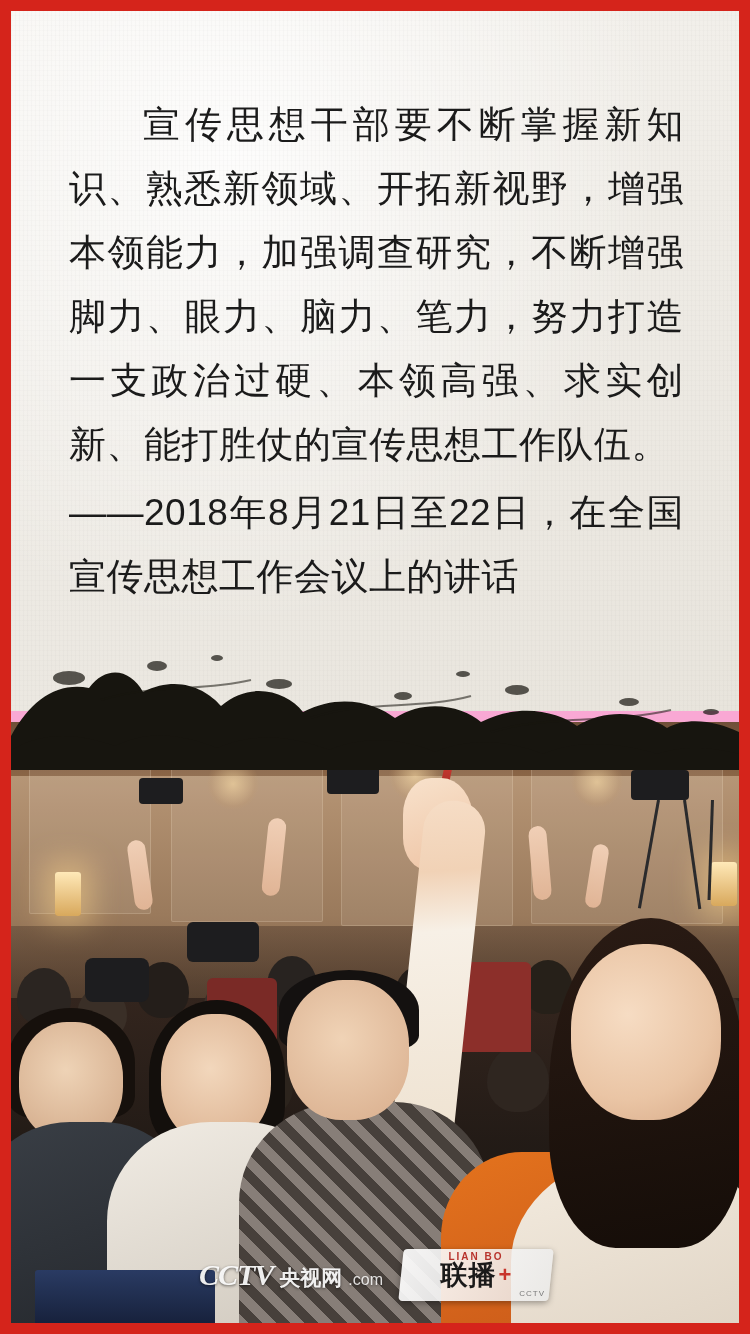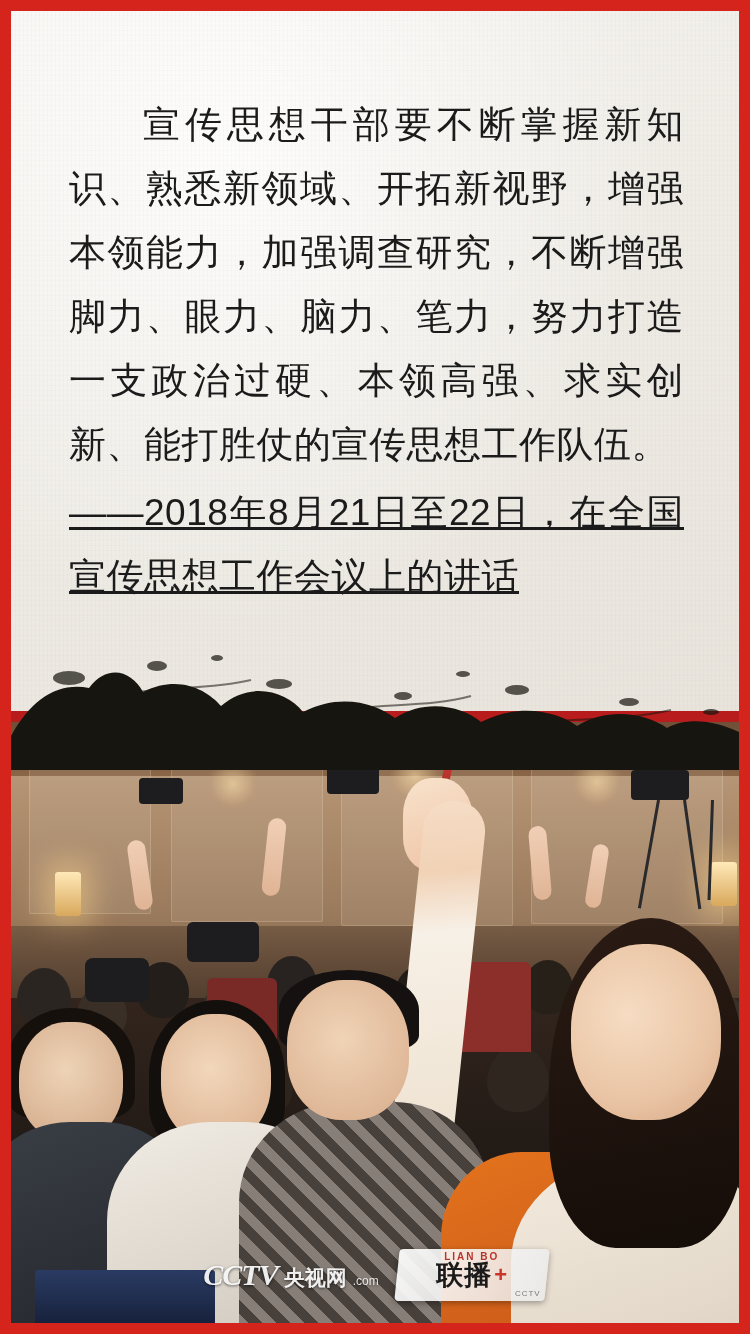--- a/index.html
+++ b/index.html
@@ -8,21 +8,21 @@
     background: #ffffff;
   }
   body {
     font-family: "Liberation Sans", "DejaVu Sans", sans-serif;
   }
   .poster {
     position: relative;
     width: 750px;
     height: 1334px;
     overflow: hidden;
-    background: #b91c1c;
+    background: #f9a8d4;
   }
   
   .red-frame {
     position: absolute;
     left: 0; top: 0;
     width: 750px;
     height: 1334px;
     box-sizing: border-box;
     border: 11px solid #d5241b;
     z-index: 6;
@@ -62,21 +62,20 @@
     font-weight: 500;
     text-align: justify;
   }
   .quote-body {
     text-indent: 74px;
     margin: 0;
   }
   .quote-source {
     margin: 4px 0 0 0;
     text-indent: 0;
-    text-decoration: underline;
   }
   
   .ink-divider {
     position: absolute;
     left: 11px;
     top: 640px;
     width: 728px;
     height: 130px;
     z-index: 3;
     pointer-events: none;
@@ -336,21 +335,21 @@
     font-weight: 700;
     font-style: italic;
     letter-spacing: -1px;
     font-family: "Liberation Serif", serif;
   }
   .cctv-cn {
     font-size: 21px;
     font-weight: 700;
   }
   .cctv-com {
-    font-size: 12px;
+    font-size: 16px;
     font-weight: 400;
     opacity: 0.9;
   }
   .lianbo {
     position: relative;
     width: 150px;
     height: 52px;
     display: flex;
     align-items: center;
     justify-content: center;

